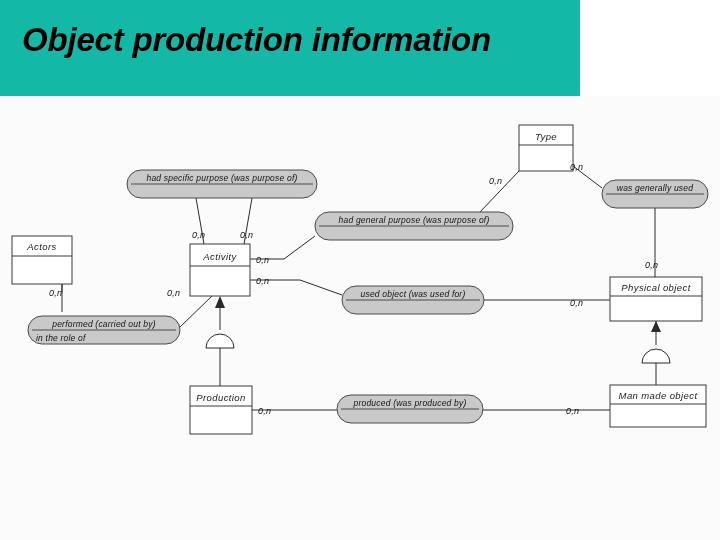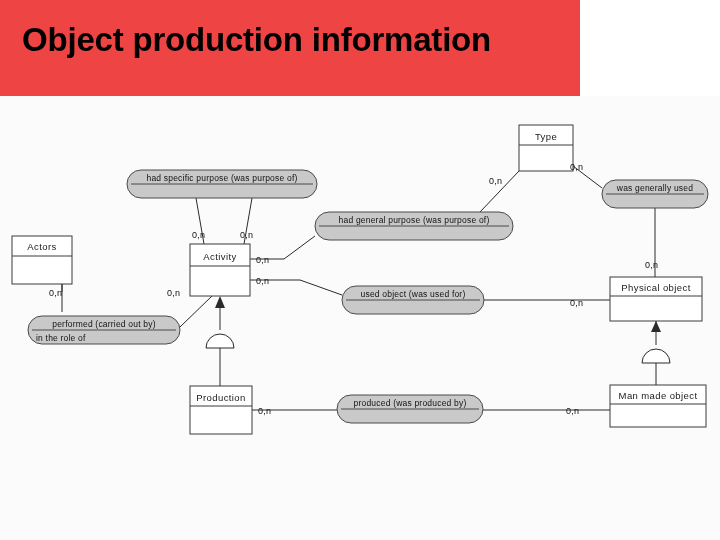--- a/index.html
+++ b/index.html
@@ -12,21 +12,22 @@
     height: 540px;
     font-family: "Liberation Sans", sans-serif;
     overflow: hidden;
     position: relative;
   }
   #slide {
     position: absolute;
     left: 0; top: 0;
     width: 580px;
     height: 540px;
-    background: #ef4444;
+    background: #14b8a6;
+    font-style: italic;
   }
   #title {
     position: absolute;
     left: 22px;
     top: 22px;
     width: 676px;
     font-size: 33px;
     font-weight: bold;
     color: #000000;
     letter-spacing: -0.2px;

